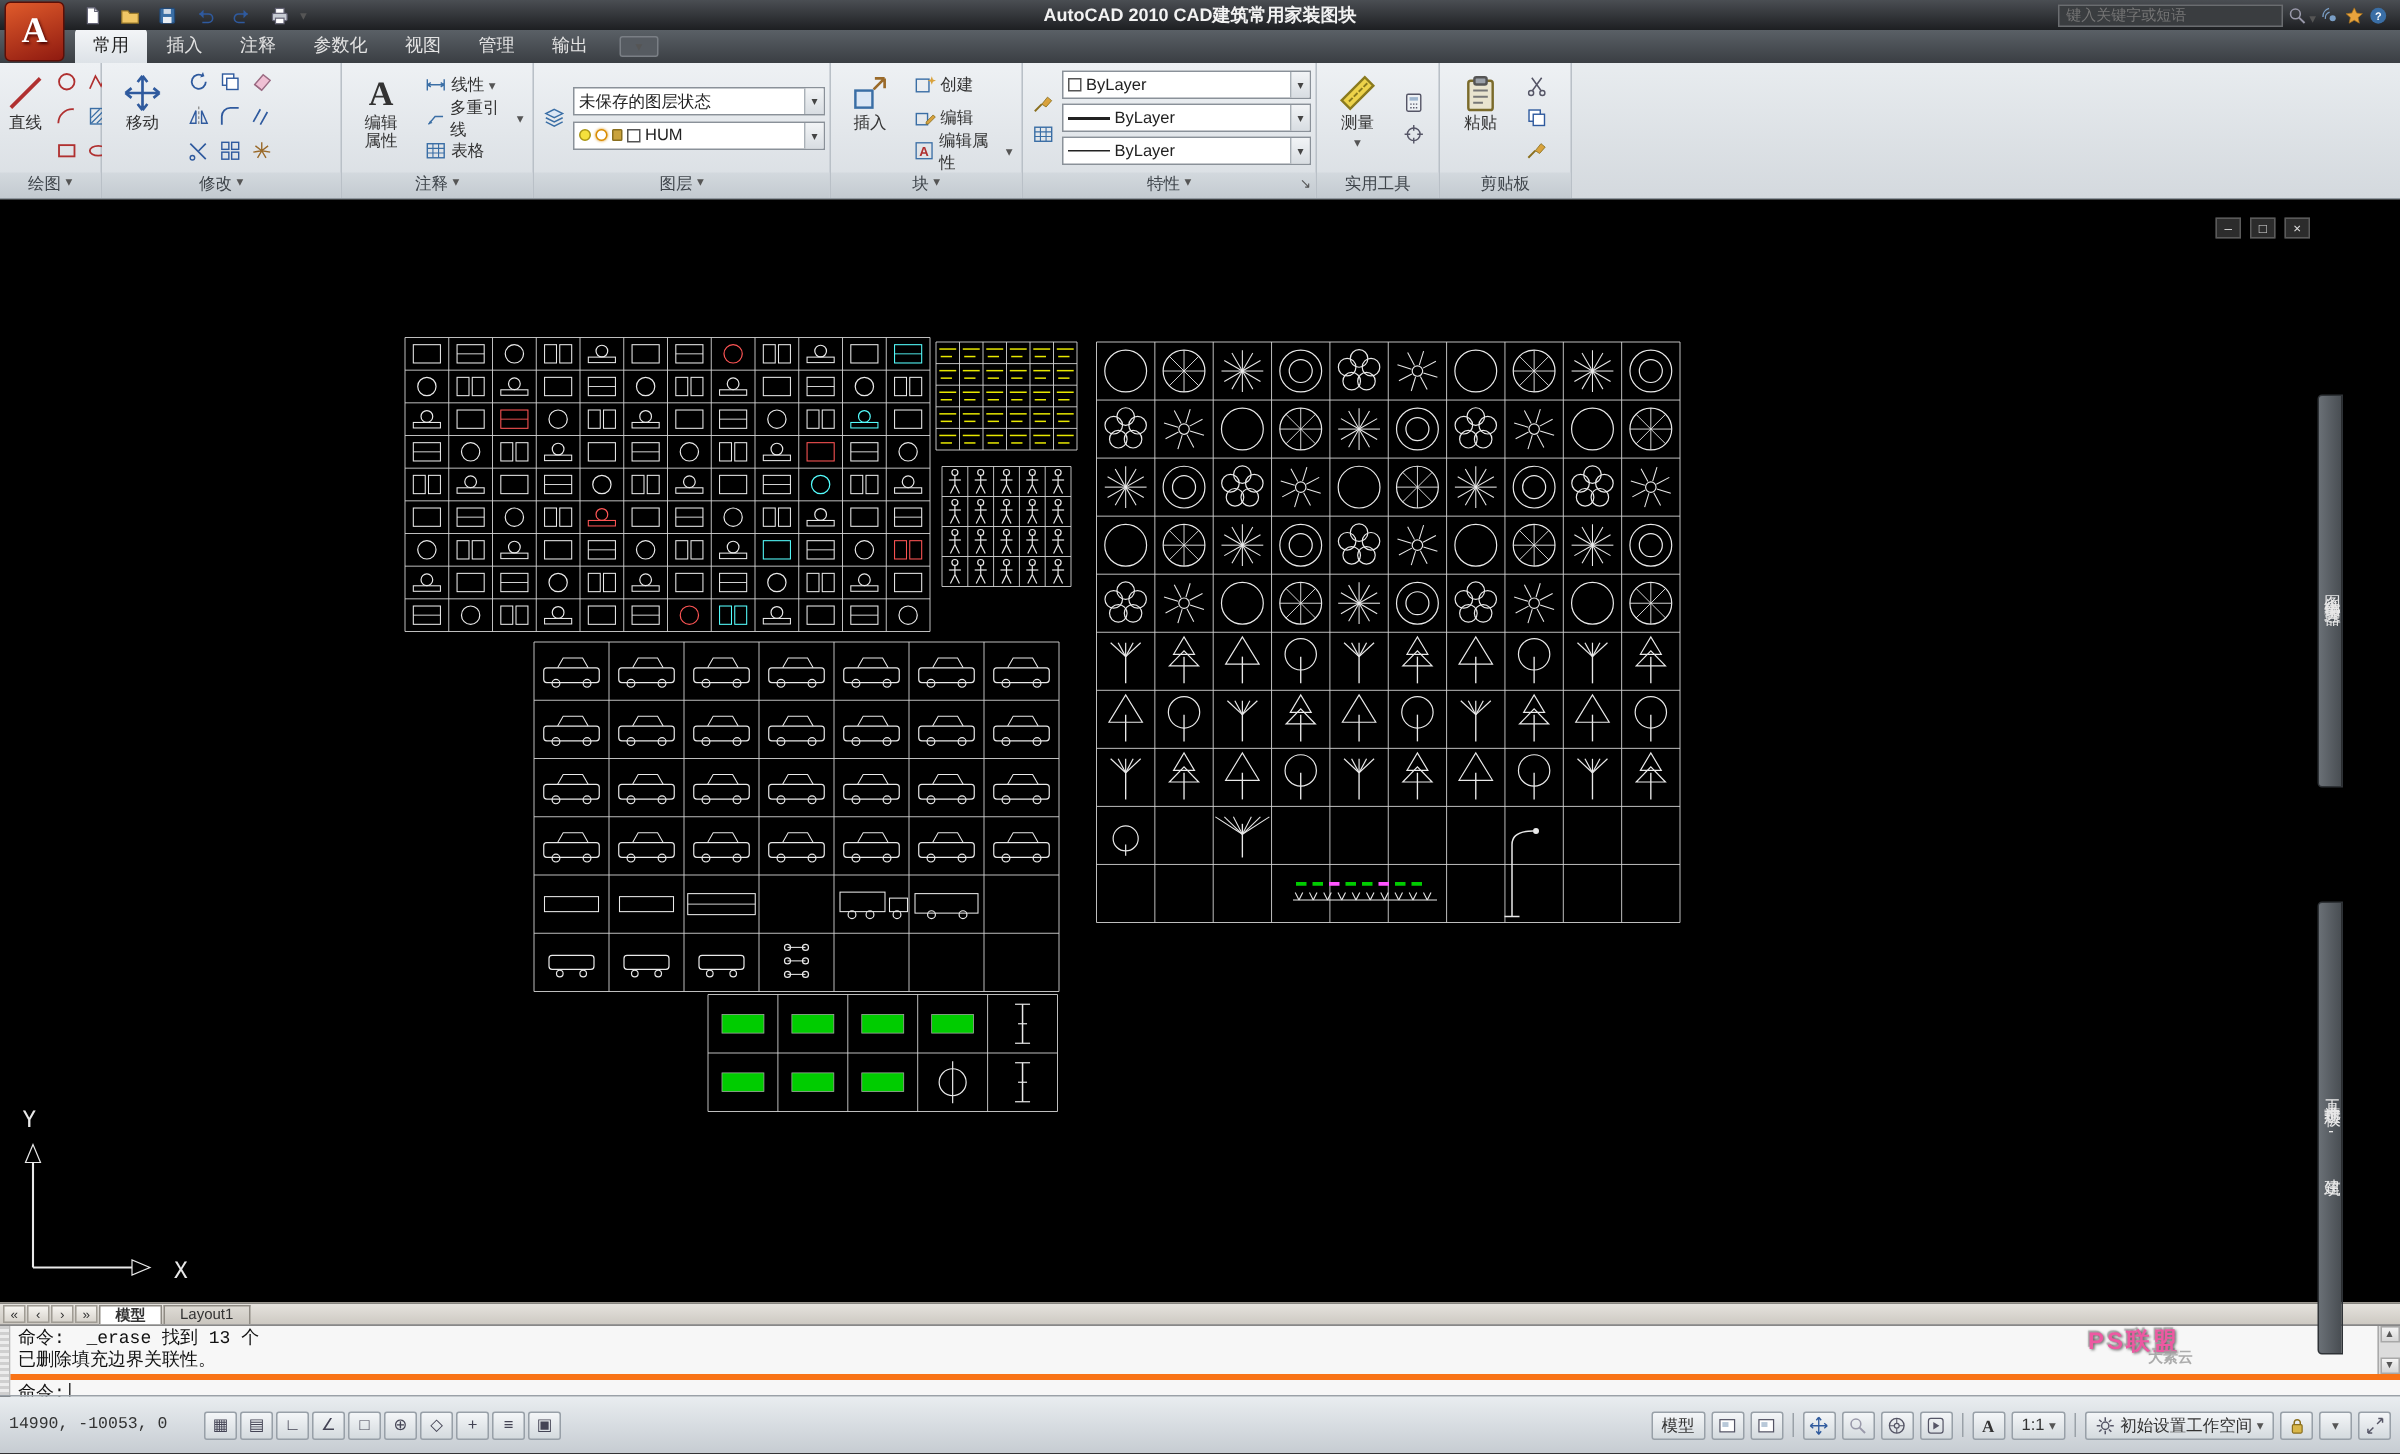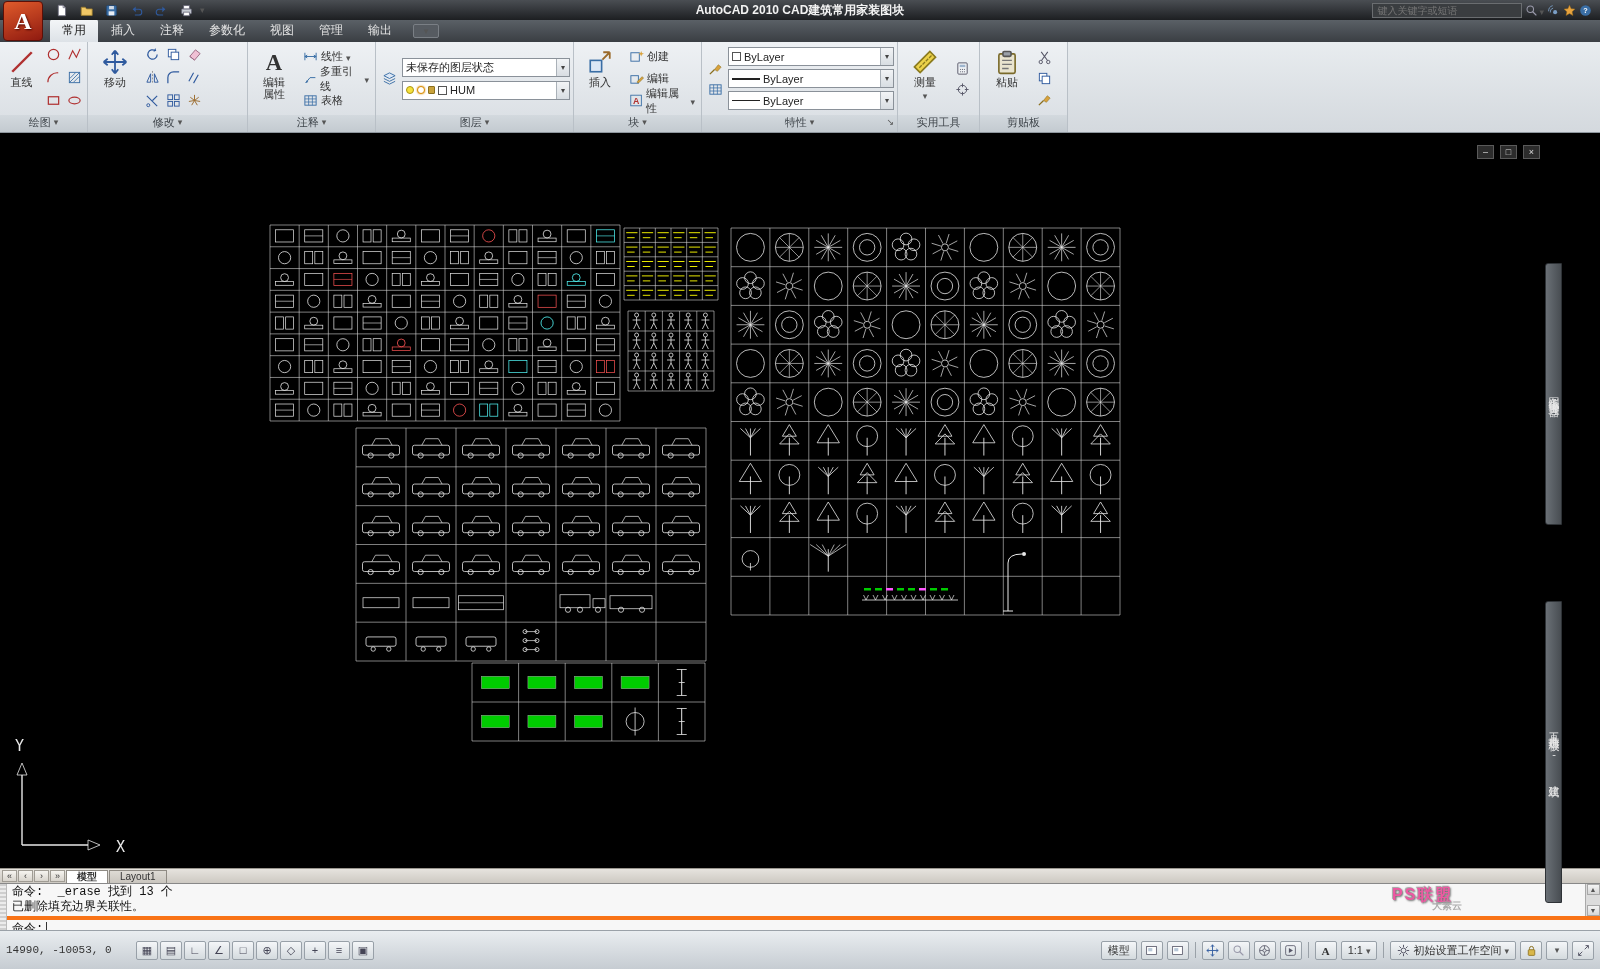--- a/index.html
+++ b/index.html
@@ -367,21 +367,21 @@
     <button class="rtab">注释</button>
     <button class="rtab">参数化</button>
     <button class="rtab">视图</button>
     <button class="rtab">管理</button>
     <button class="rtab">输出</button>
     <button class="ribbon-collapse caret"></button>
   </div>
 
   <div id="ribbon">
 
-    <div class="panel" style="width:88px">
+    <div class="panel" style="width:68px">
       <div class="panel-body">
         <button class="bigbtn">
           <svg>
               <use href="#sy-line"></use>
             </svg>
           <span class="blabel">直线</span>
         </button>
         <div class="minigrid">
           <button class="mini">
               <svg>

